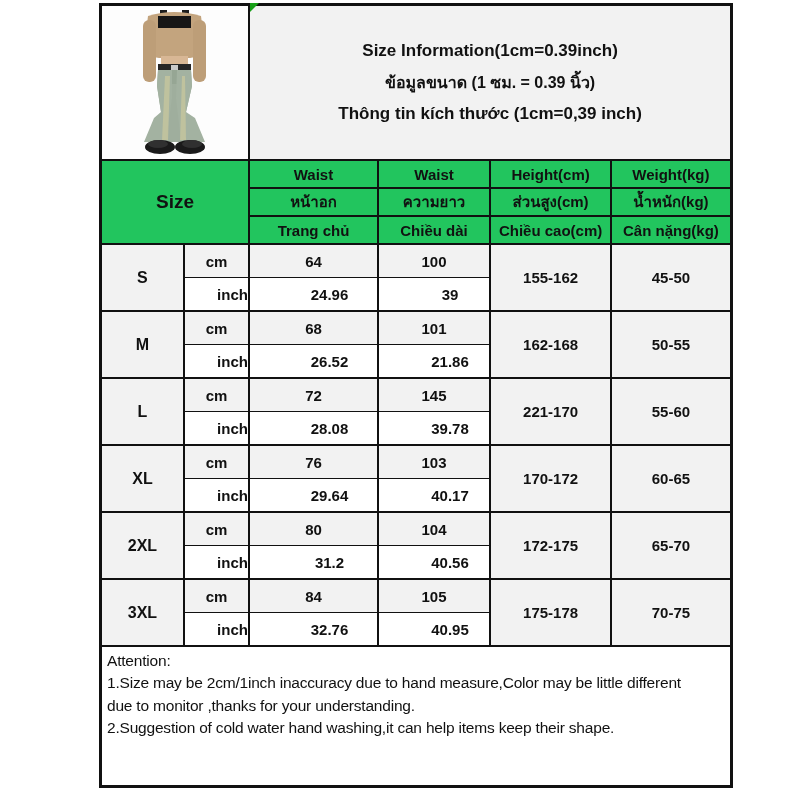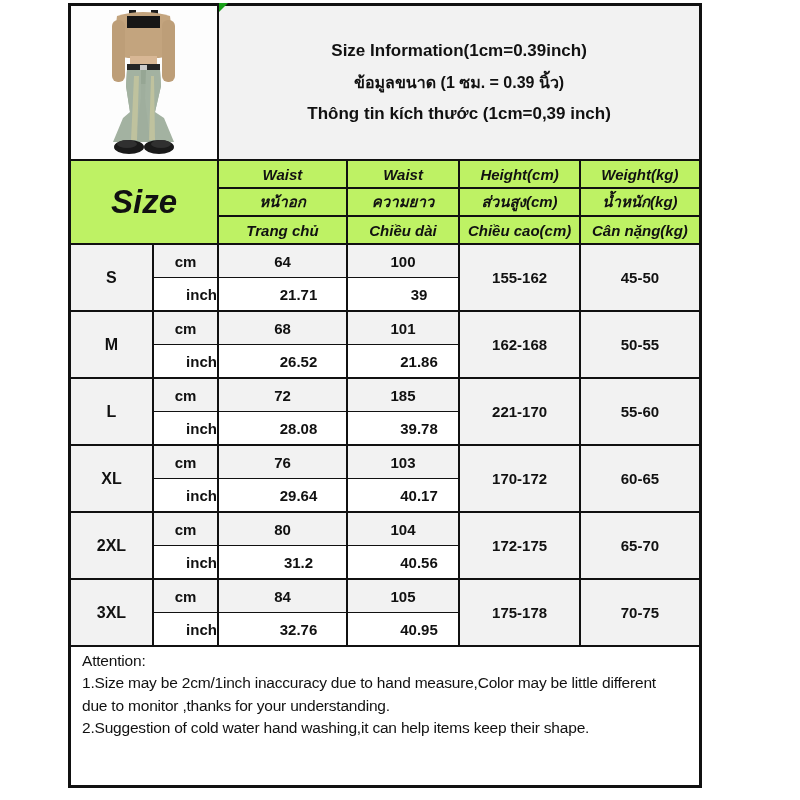--- a/index.html
+++ b/index.html
@@ -1,21 +1,21 @@
 <!DOCTYPE html>
 <html><head>
 <meta charset="utf-8">
 <style>
   html,body{margin:0;padding:0;}
   body{
     width:800px;height:800px;background:#ffffff;
     font-family:"Liberation Sans","DejaVu Sans",sans-serif;
     color:#111111;position:relative;overflow:hidden;
   }
-  .page{position:absolute;left:68px;top:3px;width:640px;}
+  .page{position:absolute;left:99px;top:3px;width:640px;}
   .green-marker{
     position:absolute;left:151px;top:0;width:0;height:0;z-index:5;
     border-top:9px solid #18a018;border-right:9px solid transparent;
   }
   table.size-table{
     border-collapse:collapse;table-layout:fixed;width:634px;
     border:3px solid #111111;
   }
   td{
     border:2px solid #111111;text-align:center;vertical-align:middle;
@@ -24,32 +24,32 @@
   
   tr.row-cm td.thin{border-bottom-width:1px;}
   tr.row-inch td.thin-top{border-top-width:1px;}
 
   .photo-cell{background:#fdfdfd;height:150px;}
   .title-cell{background:#f2f2f2;}
   .title-cell .t-en{font-size:17px;font-weight:bold;margin:4px 0;}
   .title-cell .t-th{font-size:16px;font-weight:bold;margin:9px 0;}
   .title-cell .t-vi{font-size:17px;font-weight:bold;margin:4px 16px;}
 
-  tr.hdr td{background:#bef264;height:26px;font-style:italic;}
-  td.size-big{background:#d9d9d9;font-size:33px;font-weight:bold;}
+  tr.hdr td{background:#22c55e;height:26px;}
+  td.size-big{background:#d9d9d9;font-size:19px;font-weight:bold;}
 
   td.size-letter{background:#d9d9d9;font-size:16px;}
   tr.row-cm td{background:#f2f2f2;height:32px;margin-left:24px;}
   tr.row-inch td{background:#ffffff;height:32px;padding-left:32px;}
   td.merged-range{background:#f2f2f2;}
 
   td.attention-cell{
     height:132px;vertical-align:top;text-align:left;background:#ffffff;
     font-weight:normal;font-size:15.5px;letter-spacing:-0.2px;
-    padding:3px 11px;line-height:1.45;
+    padding:3px 5px;line-height:1.45;
   }
 </style>
 </head>
 <body>
 
 <div class="page">
   <div class="green-marker"></div>
 
   <table class="size-table">
     <colgroup>
@@ -124,21 +124,21 @@
     <tr class="row-cm">
       <td rowspan="2" class="size-letter">S</td>
       <td class="thin">cm</td>
       <td class="thin">64</td>
       <td class="thin">100</td>
       <td rowspan="2" class="merged-range">155-162</td>
       <td rowspan="2" class="merged-range">45-50</td>
     </tr>
     <tr class="row-inch">
       <td class="thin-top">inch</td>
-      <td class="thin-top">21.71</td>
+      <td class="thin-top">24.96</td>
       <td class="thin-top">39</td>
     </tr>
 
     <tr class="row-cm">
       <td rowspan="2" class="size-letter">M</td>
       <td class="thin">cm</td>
       <td class="thin">68</td>
       <td class="thin">101</td>
       <td rowspan="2" class="merged-range">162-168</td>
       <td rowspan="2" class="merged-range">50-55</td>
@@ -146,21 +146,21 @@
     <tr class="row-inch">
       <td class="thin-top">inch</td>
       <td class="thin-top">26.52</td>
       <td class="thin-top">21.86</td>
     </tr>
 
     <tr class="row-cm">
       <td rowspan="2" class="size-letter">L</td>
       <td class="thin">cm</td>
       <td class="thin">72</td>
-      <td class="thin">185</td>
+      <td class="thin">145</td>
       <td rowspan="2" class="merged-range">221-170</td>
       <td rowspan="2" class="merged-range">55-60</td>
     </tr>
     <tr class="row-inch">
       <td class="thin-top">inch</td>
       <td class="thin-top">28.08</td>
       <td class="thin-top">39.78</td>
     </tr>
 
     <tr class="row-cm">

